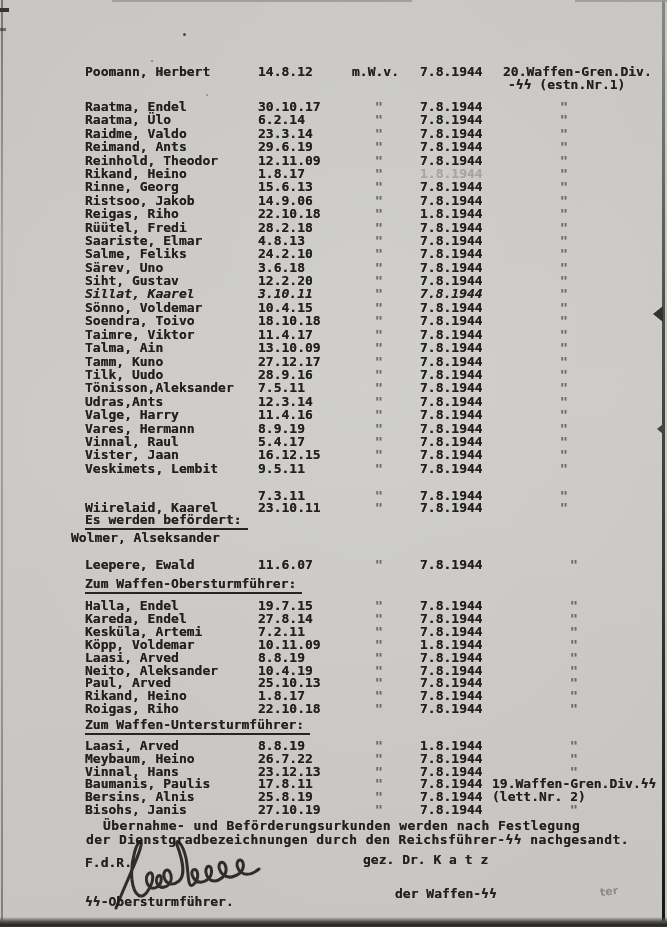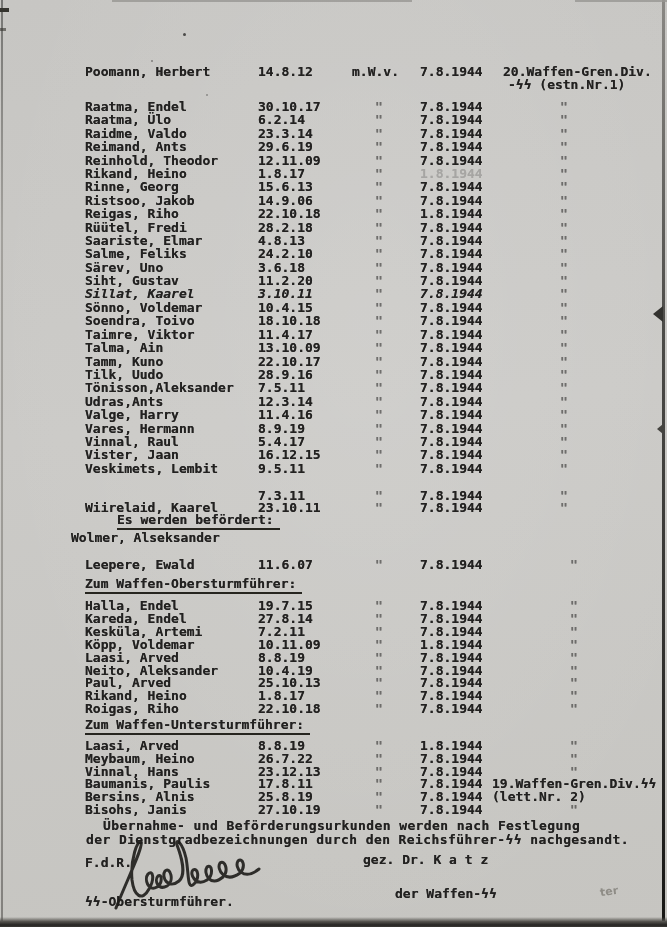--- a/index.html
+++ b/index.html
@@ -57,21 +57,21 @@
   <div class="nub" style="right:4px;top:306px;border-width:8px 10px 8px 0;border-color:transparent #33322f transparent transparent;"></div>
   <div class="nub" style="right:4px;top:424px;border-width:5px 6px 5px 0;border-color:transparent #44433f transparent transparent;"></div>
 
   <span class="abs txt" style="left:85px;top:64px;">Poomann, Herbert</span>
   <span class="abs txt" style="left:258px;top:64px;">14.8.12</span>
   <span class="abs txt" style="left:352px;top:64px;">m.W.v.</span>
   <span class="abs txt" style="left:420px;top:64px;">7.8.1944</span>
   <span class="abs txt" style="left:503px;top:64px;">20.Waffen-Gren.Div.</span>
   <span class="abs txt" style="left:508px;top:77px;">-ϟϟ (estn.Nr.1)</span>
 
-  <span class="abs txt heading" style="left:85px;top:512px;margin-left:32px;">Es werden befördert:</span>
+  <span class="abs txt heading" style="left:85px;top:512px;">Es werden befördert:</span>
   <span class="abs txt heading" style="left:85px;top:576px;">Zum Waffen-Obersturmführer:</span>
   <span class="abs txt heading" style="left:85px;top:717px;">Zum Waffen-Untersturmführer:</span>
 
   <span class="abs txt" style="left:86px;top:832px;letter-spacing:.4px;">der Dienstgradbezeichnungen durch den Reichsführer-ϟϟ nachgesandt.</span>
   <span class="abs txt" style="left:103px;top:818px;letter-spacing:.4px;">Übernahme- und Beförderungsurkunden werden nach Festlegung</span>
   <span class="abs txt" style="left:85px;top:855px;">F.d.R.</span>
   <span class="abs txt" style="left:363px;top:852px;">gez. Dr.  K a t z</span>
   <span class="abs txt" style="left:395px;top:886px;">der Waffen-ϟϟ</span>
   <span class="abs txt" style="left:85px;top:894px;">ϟϟ-Obersturmführer.</span>
   <span class="hand-faint">ter</span>
@@ -172,21 +172,21 @@
     </div>
     <div class="row" style="top: 260px;">
       <span class="cell" style="left: 85px;">Särev, Uno</span>
       <span class="cell" style="left: 258px;">3.6.18</span>
       <span class="cell dim" style="left: 375px;">"</span>
       <span class="cell" style="left: 420px;">7.8.1944</span>
       <span class="cell dim" style="left: 560px;">"</span>
     </div>
     <div class="row" style="top: 273px;">
       <span class="cell" style="left: 85px;">Siht, Gustav</span>
-      <span class="cell" style="left: 258px;">11.2.20</span>
+      <span class="cell" style="left: 258px;">12.2.20</span>
       <span class="cell dim" style="left: 375px;">"</span>
       <span class="cell" style="left: 420px;">7.8.1944</span>
       <span class="cell dim" style="left: 560px;">"</span>
     </div>
     <div class="row" style="top: 286px; font-style: italic;">
       <span class="cell" style="left: 85px;">Sillat, Kaarel</span>
       <span class="cell" style="left: 258px;">3.10.11</span>
       <span class="cell dim" style="left: 375px;">"</span>
       <span class="cell" style="left: 420px;">7.8.1944</span>
       <span class="cell dim" style="left: 560px;">"</span>
@@ -214,21 +214,21 @@
     </div>
     <div class="row" style="top: 340px;">
       <span class="cell" style="left: 85px;">Talma, Ain</span>
       <span class="cell" style="left: 258px;">13.10.09</span>
       <span class="cell dim" style="left: 375px;">"</span>
       <span class="cell" style="left: 420px;">7.8.1944</span>
       <span class="cell dim" style="left: 560px;">"</span>
     </div>
     <div class="row" style="top: 354px;">
       <span class="cell" style="left: 85px;">Tamm, Kuno</span>
-      <span class="cell" style="left: 258px;">22.10.17</span>
+      <span class="cell" style="left: 258px;">27.12.17</span>
       <span class="cell dim" style="left: 375px;">"</span>
       <span class="cell" style="left: 420px;">7.8.1944</span>
       <span class="cell dim" style="left: 560px;">"</span>
     </div>
     <div class="row" style="top: 367px;">
       <span class="cell" style="left: 85px;">Tilk, Uudo</span>
       <span class="cell" style="left: 258px;">28.9.16</span>
       <span class="cell dim" style="left: 375px;">"</span>
       <span class="cell" style="left: 420px;">7.8.1944</span>
       <span class="cell dim" style="left: 560px;">"</span>

